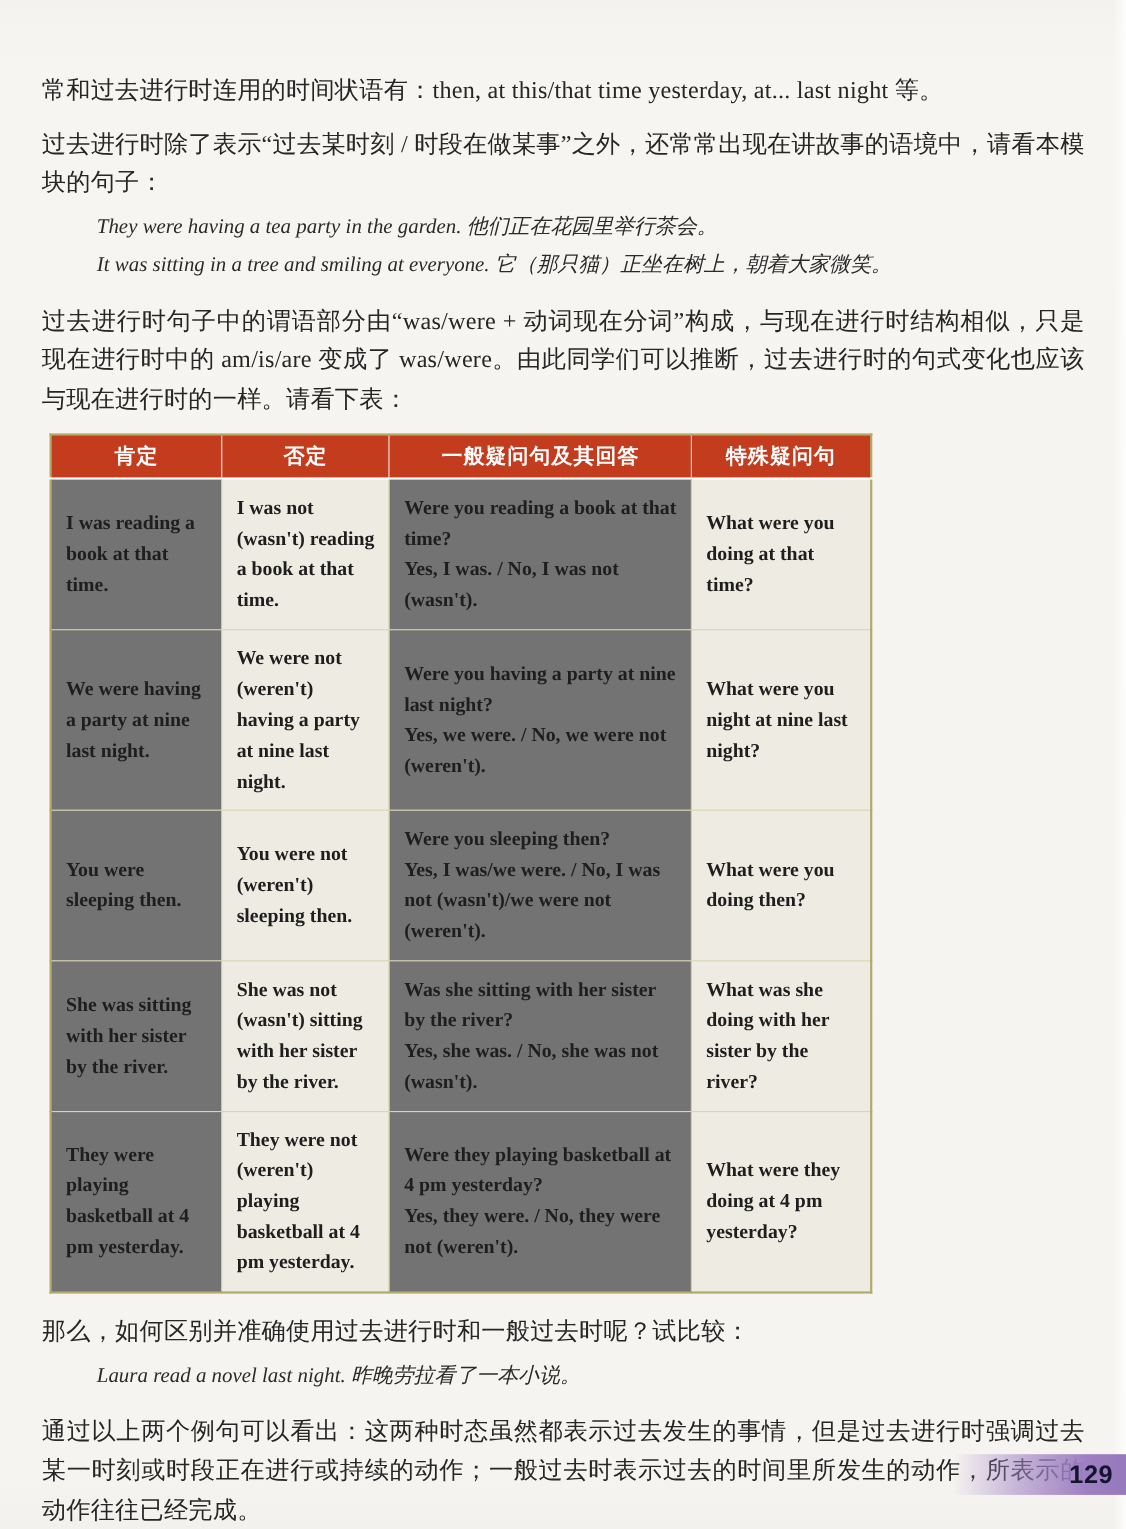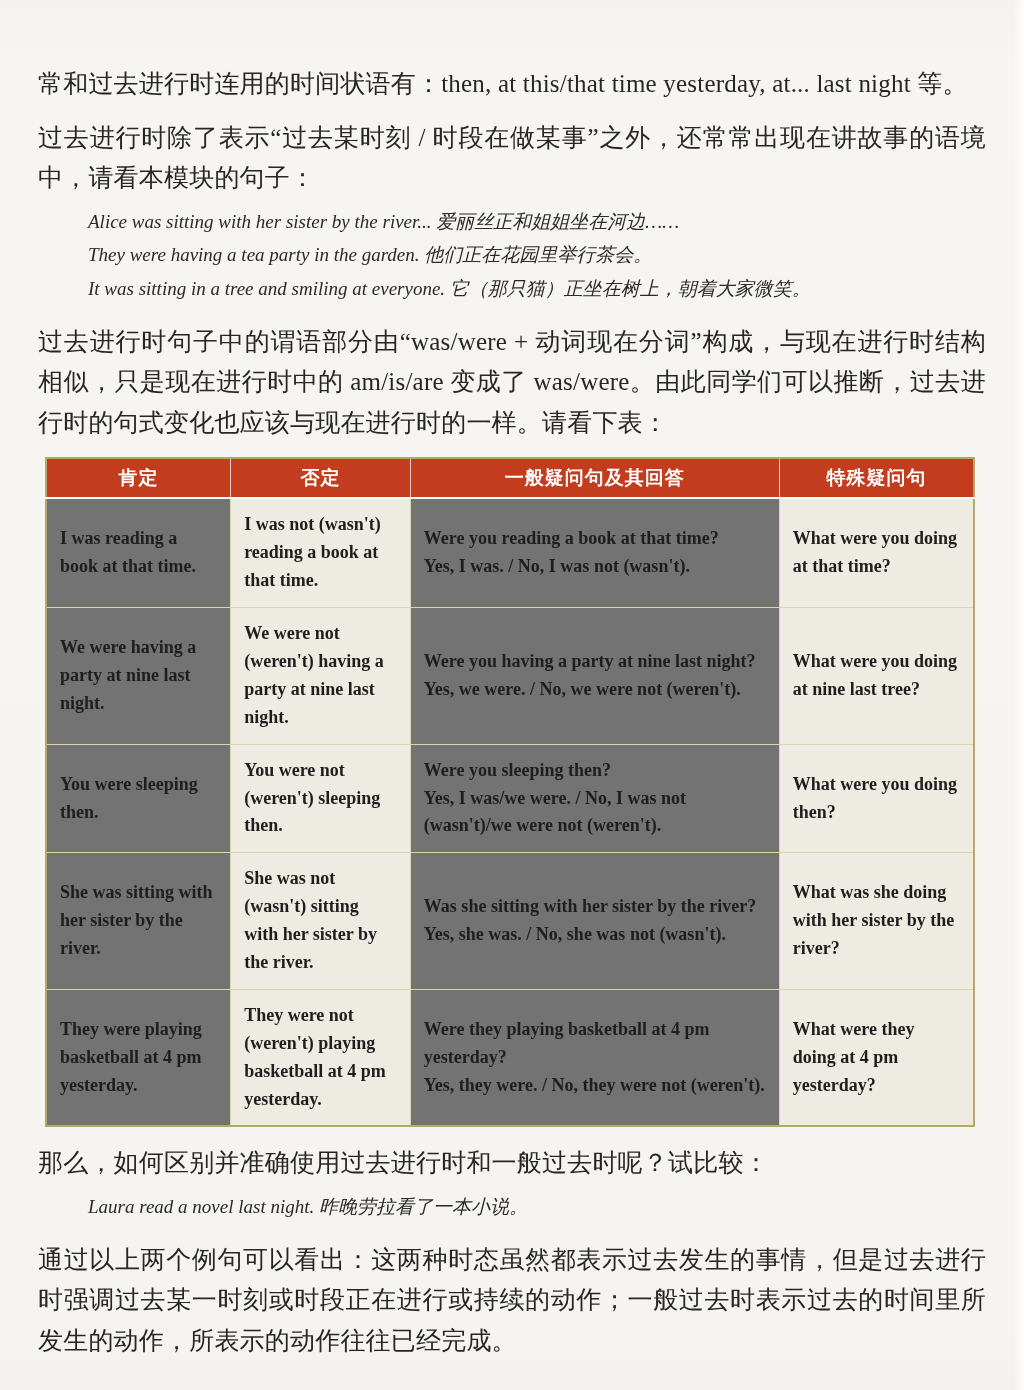--- a/index.html
+++ b/index.html
@@ -14,39 +14,39 @@
     overflow: hidden;
   }
   .page { position: absolute; top: 0; left: 0; width: 1024px; height: 1390px; }
   .content {
     position: absolute;
     top: 64px;
     left: 38px;
     width: 948px;
   }
   p.body-par {
-    font-size: 25px;
+    font-size: 22px;
     line-height: 1.62;
     text-align: justify;
     letter-spacing: 0.2px;
     margin-bottom: 13px;
     color: #262626;
   }
   p.tight { margin-bottom: 6px; }
   .example-block { margin: 4px 0 16px 50px; }
   .example-line {
     font-style: italic;
     font-size: 19px;
     line-height: 1.78;
     color: #2a2a2a;
   }
   .example-line .en { font-family: "Liberation Serif", serif; }
   .example-line .zh { font-family: "Liberation Serif", serif; }
   table.grammar {
-    width: 930px;
+    width: 748px;
     margin: 14px 0 16px 7px;
     border-collapse: collapse;
     border: 2px solid #b3aa69;
   }
   table.grammar th {
     background: #c33c1d;
     color: #ffffff;
     font-family: "Liberation Sans", sans-serif;
     font-weight: bold;
     font-size: 19px;
@@ -105,23 +105,20 @@
   <div class="right-paper-edge"></div>
 
   <div class="content">
 
     <p class="body-par">常和过去进行时连用的时间状语有：then, at this/that time yesterday, at... last night 等。</p>
 
     <p class="body-par tight">过去进行时除了表示“过去某时刻 / 时段在做某事”之外，还常常出现在讲故事的语境中，请看本模块的句子：</p>
 
     <div class="example-block">
       <div class="example-line">
-        <span class="en">Alice was sitting with her sister by the river... </span><span class="zh">爱丽丝正和姐姐坐在河边……</span>
-      </div>
-      <div class="example-line">
         <span class="en">They were having a tea party in the garden. </span><span class="zh">他们正在花园里举行茶会。</span>
       </div>
       <div class="example-line">
         <span class="en">It was sitting in a tree and smiling at everyone. </span><span class="zh">它（那只猫）正坐在树上，朝着大家微笑。</span>
       </div>
     </div>
 
     <p class="body-par">过去进行时句子中的谓语部分由“was/were + 动词现在分词”构成，与现在进行时结构相似，只是现在进行时中的 am/is/are 变成了 was/were。由此同学们可以推断，过去进行时的句式变化也应该与现在进行时的一样。请看下表：</p>
 
     <table class="grammar">
@@ -145,21 +142,21 @@
           <td class="col-b">I was not (wasn't) reading a book at that time.</td>
           <td class="col-a">Were you reading a book at that time?
 Yes, I was. / No, I was not (wasn't).</td>
           <td class="col-b">What were you doing at that time?</td>
         </tr>
         <tr>
           <td class="col-a">We were having a party at nine last night.</td>
           <td class="col-b">We were not (weren't) having a party at nine last night.</td>
           <td class="col-a">Were you having a party at nine last night?
 Yes, we were. / No, we were not (weren't).</td>
-          <td class="col-b">What were you doing at nine last tree?</td>
+          <td class="col-b">What were you night at nine last night?</td>
         </tr>
         <tr>
           <td class="col-a">You were sleeping then.</td>
           <td class="col-b">You were not (weren't) sleeping then.</td>
           <td class="col-a">Were you sleeping then?
 Yes, I was/we were. / No, I was not (wasn't)/we were not (weren't).</td>
           <td class="col-b">What were you doing then?</td>
         </tr>
         <tr>
           <td class="col-a">She was sitting with her sister by the river.</td>
@@ -183,13 +180,16 @@
     <div class="example-block">
       <div class="example-line">
         <span class="en">Laura read a novel last night. </span><span class="zh">昨晚劳拉看了一本小说。</span>
       </div>
     </div>
 
     <p class="body-par">通过以上两个例句可以看出：这两种时态虽然都表示过去发生的事情，但是过去进行时强调过去某一时刻或时段正在进行或持续的动作；一般过去时表示过去的时间里所发生的动作，所表示的动作往往已经完成。</p>
 
   </div>
 
+  <div class="page-number-bar">
+    <span class="num">129</span>
+  </div>
 </div>
 
 </body></html>

